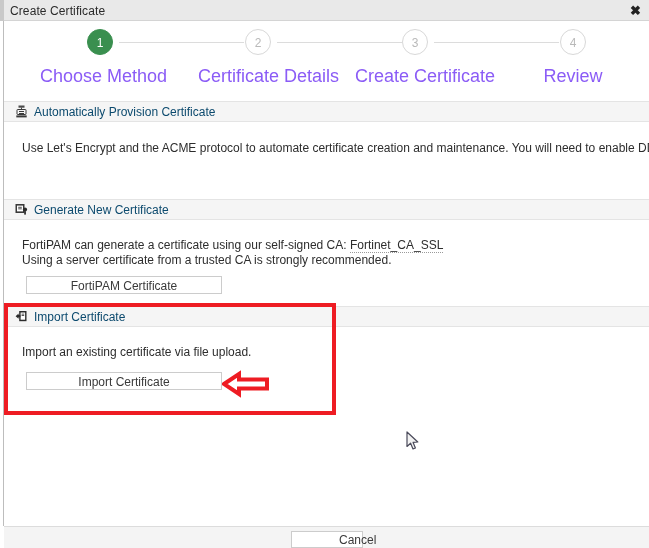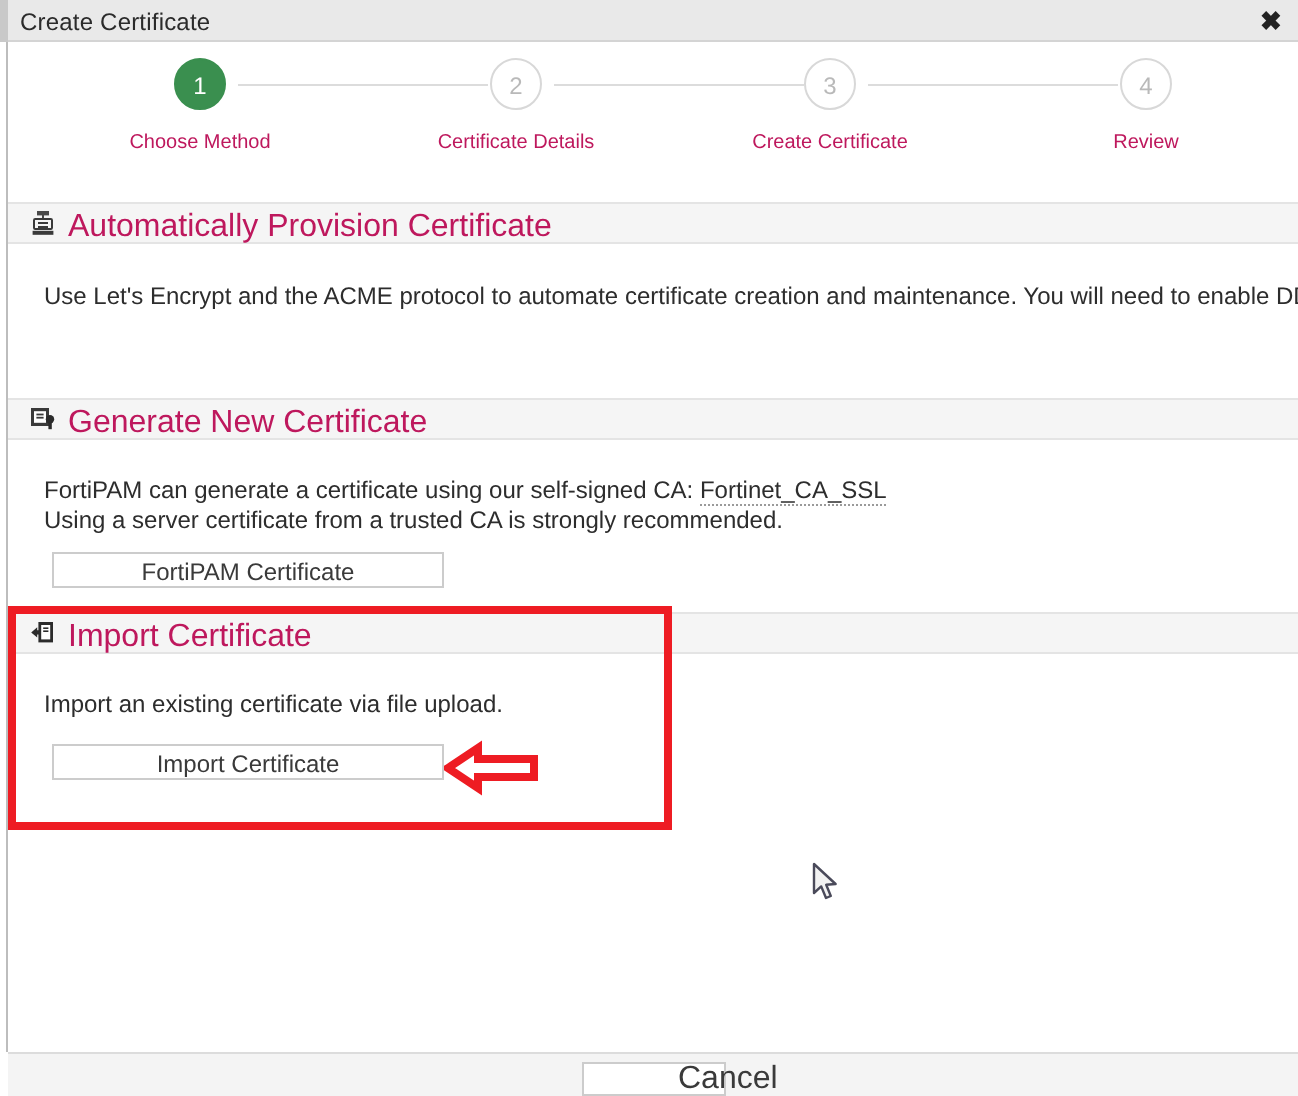--- a/index.html
+++ b/index.html
@@ -107,22 +107,22 @@
     color: #ffffff;
     border: 1px solid #3a8f4f;
   }
   .step.inactive .bubble {
     background: #ffffff;
     color: #b9b9b9;
     border: 1px solid #d8d8d8;
   }
   .step .steplabel {
     margin-top: 11px;
-    font-size: 10px;
-    color: #be185d;
+    font-size: 18px;
+    color: #8b5cf6;
     white-space: nowrap;
   }
   .step-line {
     position: absolute;
     top: 21px;
     height: 1px;
     background: #dcdcdc;
   }
 
   
@@ -140,22 +140,22 @@
     position: absolute;
     left: 11px;
     top: 3px;
     width: 13px;
     height: 13px;
   }
   .section-header .sec-title {
     position: absolute;
     left: 30px;
     top: 3px;
-    font-size: 16px;
-    color: #be185d;
+    font-size: 12px;
+    color: #0c4a6e;
     white-space: nowrap;
   }
 
   .section-body {
     position: absolute;
     left: 4px;
     width: 645px;
     background: #ffffff;
   }
   .body-text {
@@ -238,21 +238,21 @@
     box-sizing: border-box;
   }
   .footer .btn-cancel {
     position: absolute;
     left: 287px;
     top: 4px;
     width: 72px;
     height: 17px;
     line-height: 16px;
     text-align: center;
-    font-size: 16px;
+    font-size: 12px;
     background: #ffffff;
     border: 1px solid #cccccc;
     color: #3a3a3a;
     box-sizing: border-box;
     cursor: pointer;
     user-select: none;
     padding-left: 47px;
   }
 </style>
 </head>

